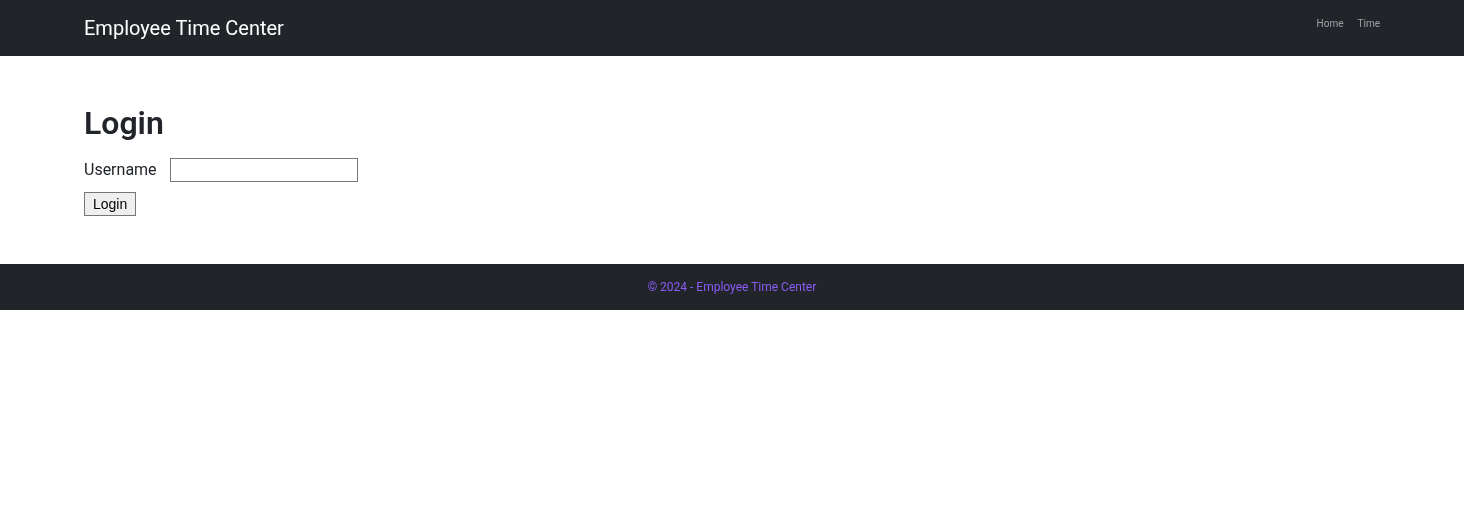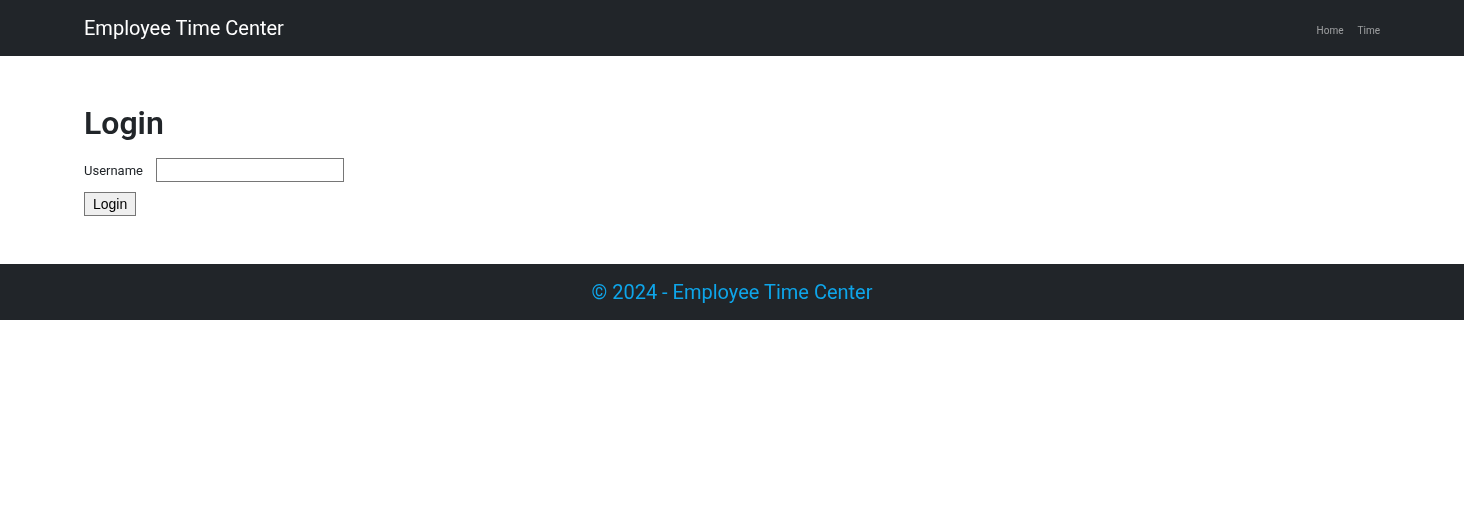--- a/index.html
+++ b/index.html
@@ -18,21 +18,20 @@
       padding: 12px 0;
       display: flex;
       align-items: center;
     }
     .navbar-container {
       width: 100%;
       max-width: 1320px;
       margin: 0 auto;
       padding: 0 12px;
       display: flex;
-      align-items: center;
       justify-content: space-between;
     }
     .navbar-brand {
       color: #ffffff;
       font-size: 20px;
       text-decoration: none;
       padding: 4px 0;
     }
     .navbar-nav {
       display: flex;
@@ -54,21 +53,21 @@
     .page-title {
       font-size: 32px;
       font-weight: 600;
       margin-bottom: 16px;
     }
     .form-row {
       margin-bottom: 6px;
     }
     .form-label {
       display: inline;
-      font-size: 13px;
+      font-size: 16px;
       margin-right: 9px;
     }
     .form-input {
       border: 1px solid #767676;
       background: #ffffff;
       padding: 3px 4px;
       font-size: 13px;
       width: 188px;
       height: 24px;
       font-family: Arial, sans-serif;
@@ -77,24 +76,24 @@
       background-color: #efefef;
       border: 1px solid #767676;
       padding: 3px 8px;
       font-size: 14px;
       font-family: Arial, sans-serif;
       cursor: pointer;
       margin-top: 4px;
     }
     .footer {
       background-color: #212529;
-      color: #0ea5e9;
+      color: #8b5cf6;
       text-align: center;
       padding: 16px 0;
-      font-size: 20px;
+      font-size: 12px;
     }
   </style>
 </head>
 <body>
 
 <nav class="navbar">
   <div class="navbar-container">
     <a href="#" class="navbar-brand">Employee Time Center</a>
     <ul class="navbar-nav">
       <li>

